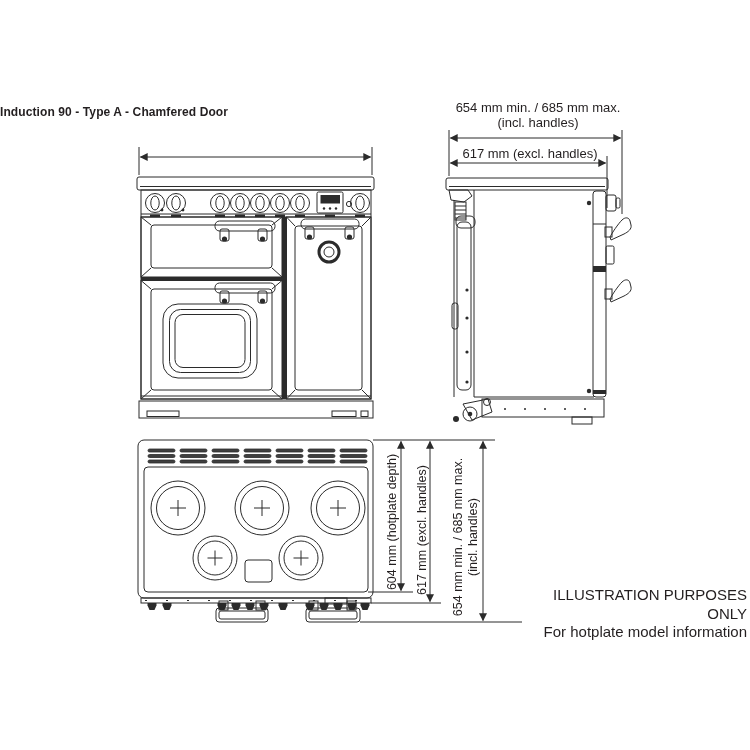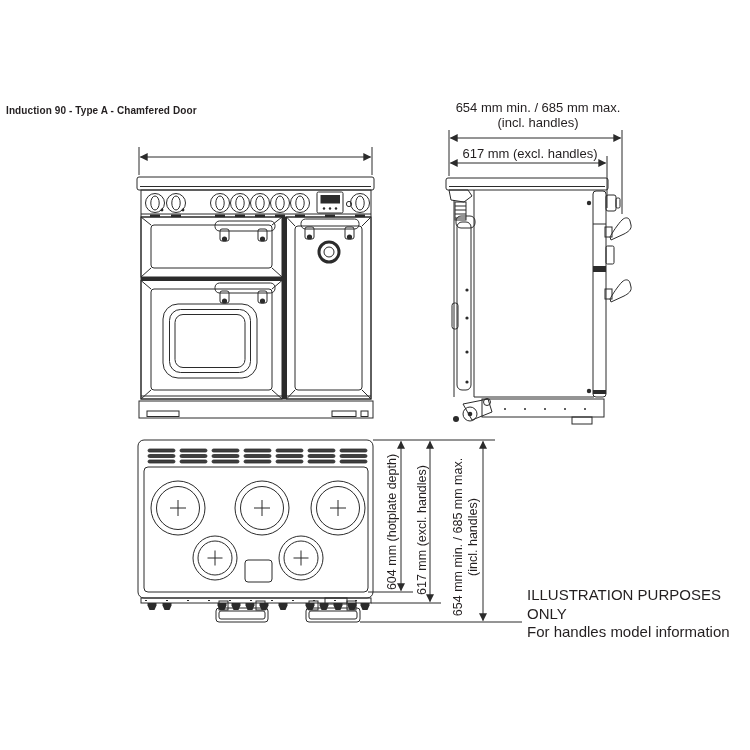--- a/index.html
+++ b/index.html
@@ -2,30 +2,30 @@
 <html><head>
 <meta charset="utf-8">
 <style>
   html,body{margin:0;padding:0;background:#fff;}
   .stage{
     position:relative;width:750px;height:750px;background:#fff;
     font-family:"Liberation Sans","DejaVu Sans",sans-serif;color:#231f20;overflow:hidden;
   }
   .stage svg{position:absolute;left:0;top:0;}
   .txt{position:absolute;color:#231f20;}
-  .title{left:6px;top:105px;font-size:10px;font-weight:bold;letter-spacing:0.1px;}
+  .title{left:0;top:105px;font-size:12px;font-weight:bold;letter-spacing:0.1px;}
   .dim{font-size:13px;text-align:center;white-space:nowrap;}
   .dim-900{left:138px;top:139px;width:234px;}
   .dim-654-side{left:448px;top:100px;width:180px;line-height:15px;}
   .dim-617-side{left:450px;top:146px;width:160px;}
   .vdim{font-size:12.5px;text-align:center;white-space:nowrap;transform:rotate(-90deg);transform-origin:center;}
   .vdim-604{left:313px;top:514px;width:160px;height:16px;}
   .vdim-617{left:343px;top:522px;width:160px;height:16px;}
   .vdim-654{left:371px;top:522px;width:190px;height:30px;line-height:15px;}
-  .disclaimer{left:527px;top:586px;width:220px;font-size:15px;line-height:18.5px;text-align:left;}
+  .disclaimer{left:527px;top:586px;width:220px;font-size:15px;line-height:18.5px;text-align:right;}
 </style>
 </head>
 <body>
 
 <div class="stage">
 
   <svg width="750" height="750" viewBox="0 0 750 750">
     <defs>
       <marker id="arrow" viewBox="0 0 10 10" refX="9" refY="5" markerWidth="10" markerHeight="8" orient="auto-start-reverse">
         <path d="M0,0 L10,5 L0,10 z" fill="#2b2b2b"></path>
@@ -386,16 +386,16 @@
 
   <div class="txt vdim vdim-604">604 mm (hotplate depth)</div>
   <div class="txt vdim vdim-617">617 mm (excl. handles)</div>
   <div class="txt vdim vdim-654">
     <div>654 mm min. / 685 mm max.</div>
     <div>(incl. handles)</div>
   </div>
 
   <div class="txt disclaimer">
     <div>ILLUSTRATION PURPOSES ONLY</div>
-    <div>For handles model information</div>
+    <div>For hotplate model information</div>
   </div>
 
 </div>
 
 </body></html>

